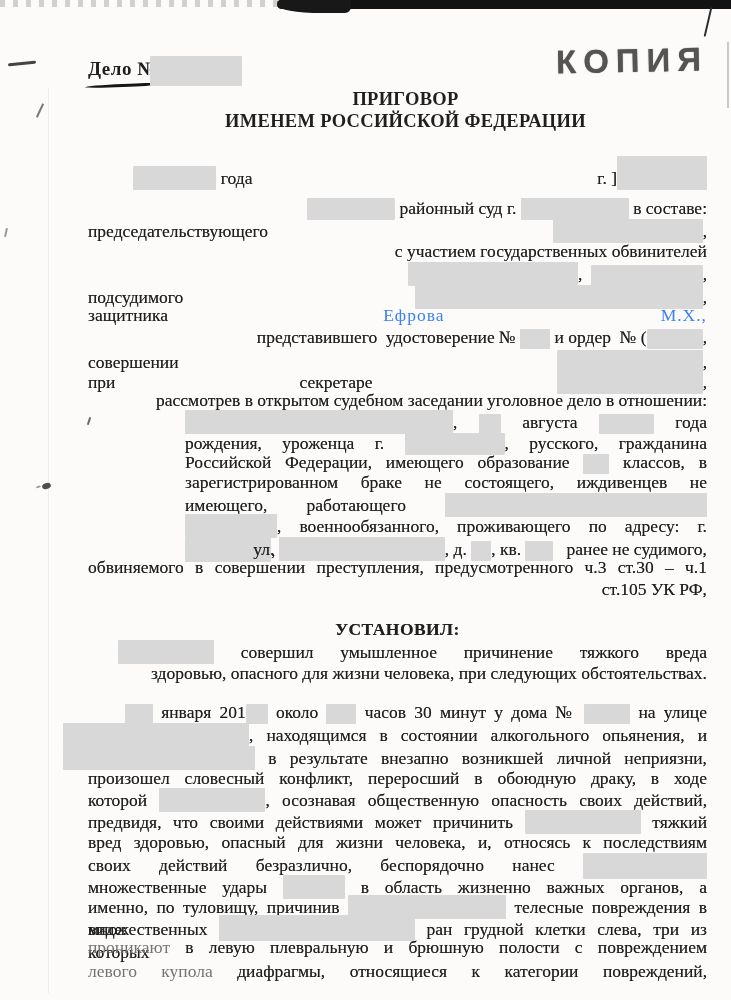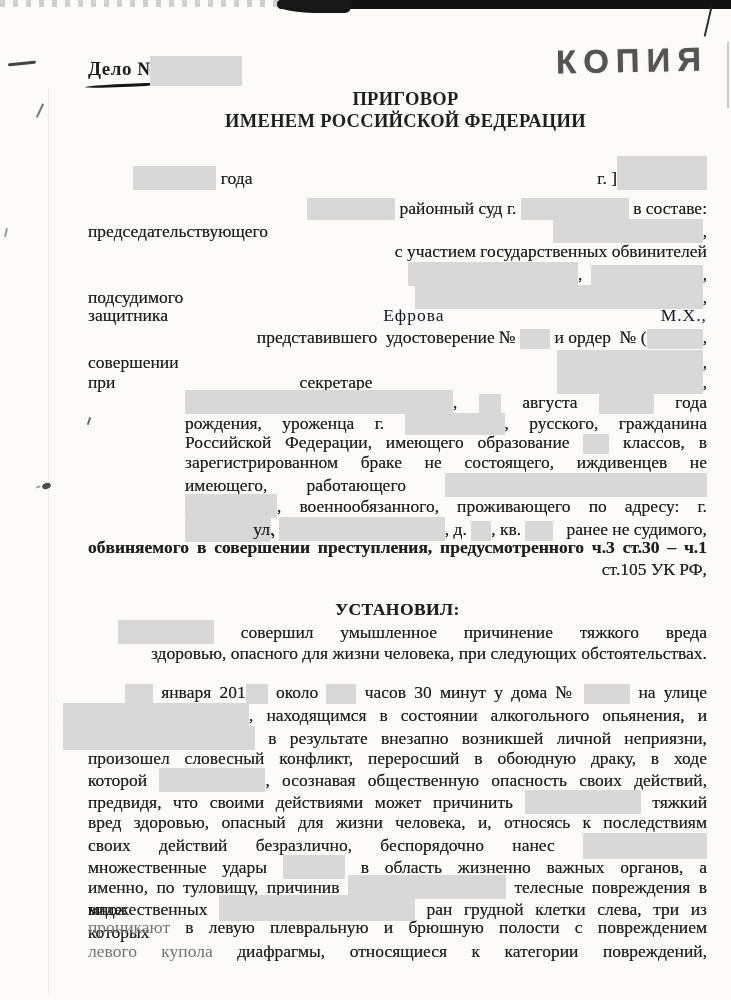--- a/index.html
+++ b/index.html
@@ -42,21 +42,21 @@
 
   
   .doc-flow{position:absolute;left:88px;top:156px;width:619px;font-size:17.5px;}
   .line{position:relative;overflow:visible;text-shadow:0 0 .5px rgba(25,25,25,.65);}
   .a-l{text-align:right;}
   .a-c{text-align:center;}
   .a-jl{text-align:justify;text-align-last:justify;}
   .red{display:inline-block;background:#d8d8d8;border-radius:1px;vertical-align:-6px;}
   .hspace{display:inline-block;}
   .bold{font-weight:700;letter-spacing:.4px;}
-  .ghost{color:#0f172a;text-shadow:none;letter-spacing:1px;}
+  .ghost{color:#3b82f6;text-shadow:none;letter-spacing:1px;}
   .fade{color:#737373;text-shadow:none;}
 </style>
 </head>
 <body>
 
 <div class="page">
 
   <div class="art top-band"></div>
   <div class="art top-band-blob"></div>
   <div class="art top-speckle"></div>
@@ -84,28 +84,29 @@
       <div class="line a-l" style="height: 41px; line-height: 41px;"><span class="red" style="width: 83px; height: 24px; margin-left: -6px;"></span> <span class="seg">года</span> <span class="hspace" style="width: 336px;"></span> <span class="seg">г. ]</span><span class="red" style="width: 90px; height: 34px;"></span></div>
       <div class="line a-l" style="height: 22px; line-height: 22px; padding-left: 27px;"><span class="red" style="width: 88px; height: 22px;"></span> <span class="seg">районный суд г.</span> <span class="red" style="width: 108px; height: 22px;"></span> <span class="seg">в составе:</span></div>
       <div class="line a-jl" style="height: 22px; line-height: 22px;"><span class="seg">председательствующего</span> <span class="red" style="width: 150px; height: 24px;"></span><span class="seg">,</span></div>
       <div class="line a-l" style="height: 21px; line-height: 21px;"><span class="seg">с участием государственных обвинителей</span></div>
       <div class="line a-jl" style="height: 23px; line-height: 23px; padding-left: 320px;"><span class="red" style="width: 170px; height: 24px;"></span><span class="seg">,</span> <span class="red" style="width: 112px; height: 24px; vertical-align: -9px;"></span><span class="seg">,</span></div>
       <div class="line a-jl" style="height: 20px; line-height: 20px;"><span class="seg">подсудимого</span> <span class="red" style="width: 288px; height: 24px;"></span><span class="seg">,</span></div>
       <div class="line a-jl" style="height: 20px; line-height: 20px;"><span class="seg">защитника</span> <span class="seg ghost">Ефрова М.Х.,</span></div>
       <div class="line a-l" style="height: 25px; line-height: 25px;"><span class="seg">представившего&nbsp; удостоверение №</span> <span class="red" style="width: 30px; height: 20px;"></span> <span class="seg">и ордер&nbsp; № (</span><span class="red" style="width: 56px; height: 20px;"></span><span class="seg">,</span></div>
       <div class="line a-jl" style="height: 20px; line-height: 20px;"><span class="seg">совершении</span> <span class="red" style="width: 146px; height: 24px;"></span><span class="seg">,</span></div>
       <div class="line a-jl" style="height: 20px; line-height: 20px;"><span class="seg">при секретаре</span> <span class="red" style="width: 146px; height: 24px;"></span><span class="seg">,</span></div>
+      <div class="line a-l" style="height: 20px; line-height: 20px;"><span class="seg">рассмотрев в открытом судебном заседании уголовное дело в отношении:</span></div>
       <div class="line a-jl" style="height: 23px; line-height: 23px; padding-left: 97px;"><span class="red" style="width: 268px; height: 24px;"></span><span class="seg">,</span> <span class="red" style="width: 22px; height: 20px;"></span> <span class="seg">августа</span> <span class="red" style="width: 55px; height: 20px;"></span> <span class="seg">года</span></div>
       <div class="line a-jl" style="height: 20px; line-height: 20px; padding-left: 97px;"><span class="seg">рождения, уроженца г.</span> <span class="red" style="width: 100px; height: 22px;"></span><span class="seg">, русского, гражданина</span></div>
       <div class="line a-jl" style="height: 19px; line-height: 19px; padding-left: 97px;"><span class="seg">Российской Федерации, имеющего образование</span> <span class="red" style="width: 26px; height: 20px;"></span> <span class="seg">классов, в</span></div>
       <div class="line a-jl" style="height: 21px; line-height: 21px; padding-left: 97px;"><span class="seg">зарегистрированном браке не состоящего, иждивенцев не</span></div>
       <div class="line a-jl" style="height: 21px; line-height: 21px; padding-left: 97px;"><span class="seg">имеющего, работающего</span> <span class="red" style="width: 262px; height: 24px;"></span></div>
       <div class="line a-jl" style="height: 23px; line-height: 23px; padding-left: 97px;"><span class="red" style="width: 92px; height: 24px;"></span><span class="seg">, военнообязанного, проживающего по адресу: г.</span> <span class="red" style="width: 86px; height: 24px;"></span><span class="seg">,</span></div>
       <div class="line a-l" style="height: 20px; line-height: 20px; padding-left: 142px;"><span class="seg">ул.</span> <span class="red" style="width: 166px; height: 24px;"></span><span class="seg">, д.</span> <span class="red" style="width: 20px; height: 20px;"></span><span class="seg">, кв.</span> <span class="red" style="width: 28px; height: 20px;"></span> <span class="seg">&nbsp; ранее не судимого,</span></div>
-      <div class="line a-jl" style="height: 21px; line-height: 21px; font-weight: bold;"><span class="seg">обвиняемого в совершении преступления, предусмотренного ч.3 ст.30 – ч.1</span></div>
+      <div class="line a-jl" style="height: 21px; line-height: 21px;"><span class="seg">обвиняемого в совершении преступления, предусмотренного ч.3 ст.30 – ч.1</span></div>
       <div class="line a-l" style="height: 22px; line-height: 22px;"><span class="seg">ст.105 УК РФ,</span></div>
       <div style="height: 10px;"></div>
       <div class="line a-c" style="height: 22px; line-height: 22px; margin-top: 8px;"><span class="seg bold">УСТАНОВИЛ:</span></div>
       <div class="line a-jl" style="height: 23px; line-height: 23px; padding-left: 30px;"><span class="red" style="width: 96px; height: 24px;"></span> <span class="seg">совершил умышленное причинение тяжкого вреда</span></div>
       <div class="line a-l" style="height: 20px; line-height: 20px;"><span class="seg">здоровью, опасного для жизни человека, при следующих обстоятельствах.</span></div>
       <div style="height: 18px;"></div>
       <div class="line a-jl" style="height: 22px; line-height: 22px; padding-left: 37px;"><span class="red" style="width: 28px; height: 20px;"></span> <span class="seg">января 201</span><span class="red" style="width: 22px; height: 20px;"></span> <span class="seg">около</span> <span class="red" style="width: 30px; height: 20px;"></span> <span class="seg">часов 30 минут</span> <span class="seg">у дома №</span> <span class="red" style="width: 46px; height: 20px;"></span> <span class="seg">на улице</span></div>
       <div class="line a-jl" style="height: 23px; line-height: 23px;"><span class="red" style="width: 186px; height: 24px; margin-left: -25px;"></span><span class="seg">, находящимся в состоянии алкогольного опьянения, и</span></div>
       <div class="line a-jl" style="height: 22px; line-height: 22px;"><span class="red" style="width: 192px; height: 24px; margin-left: -25px;"></span> <span class="seg">в результате внезапно возникшей личной неприязни,</span></div>
       <div class="line a-jl" style="height: 20px; line-height: 20px;"><span class="seg">произошел словесный конфликт, переросший в обоюдную драку, в ходе</span></div>

